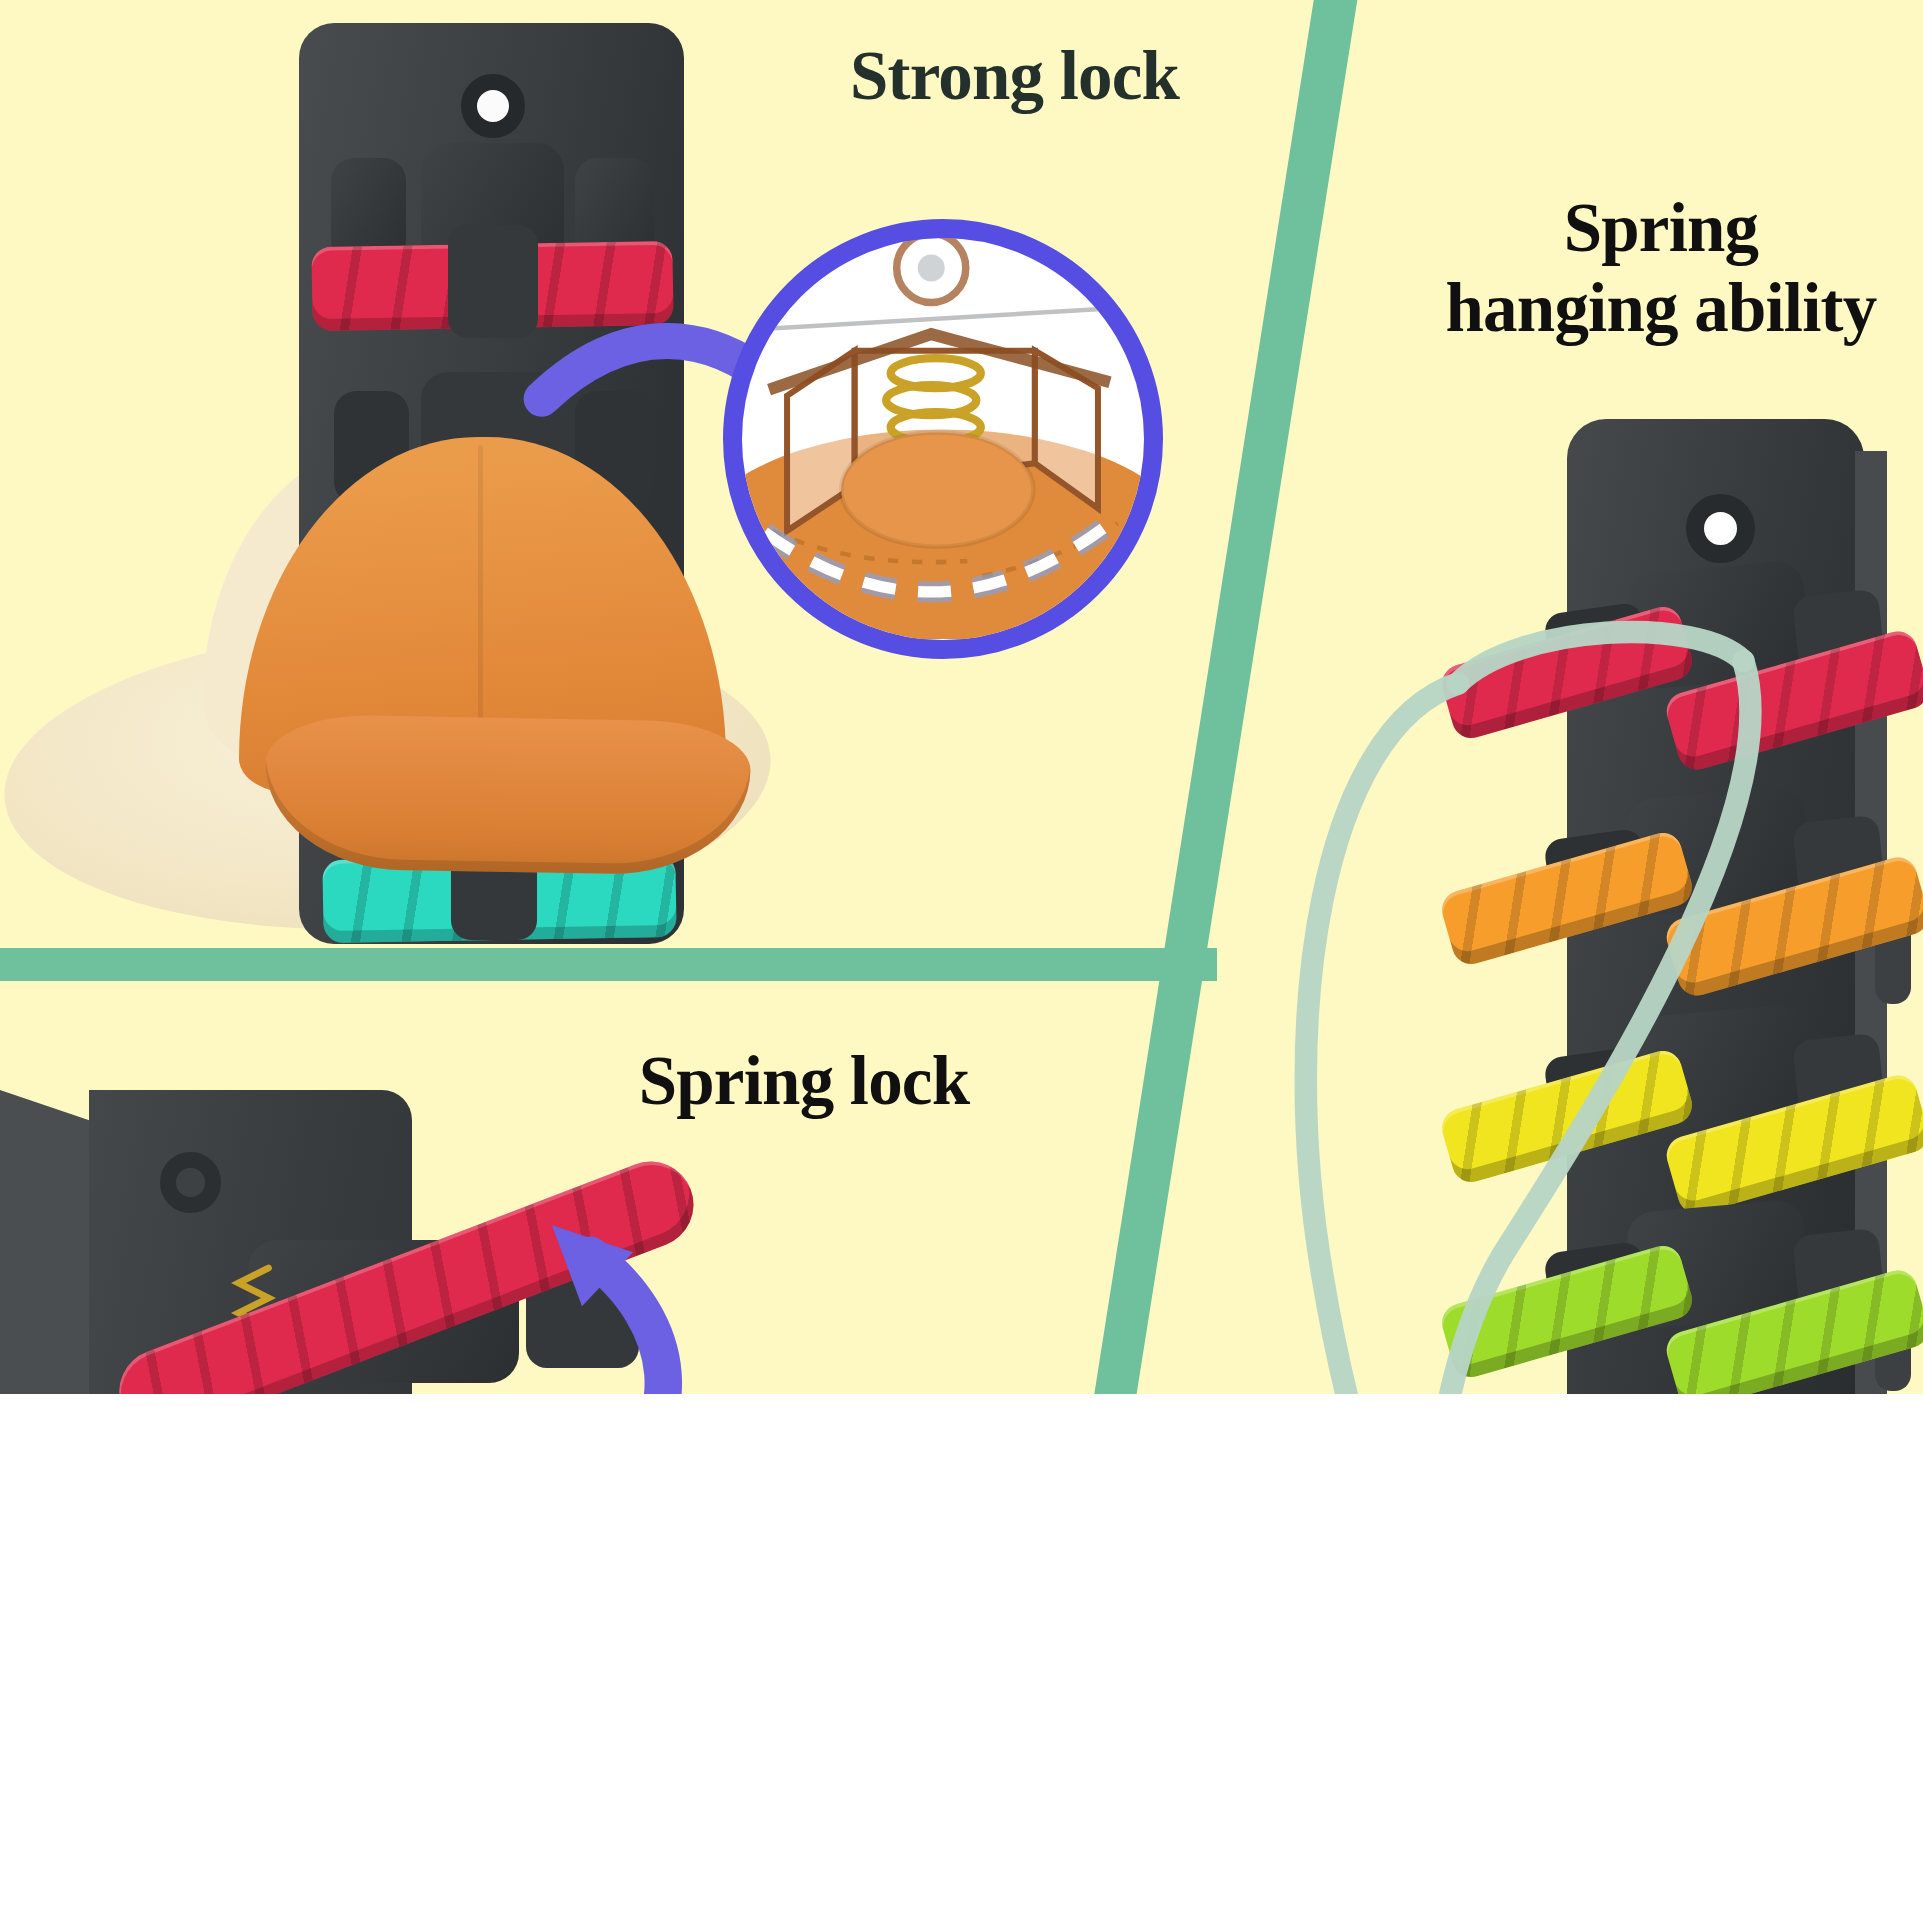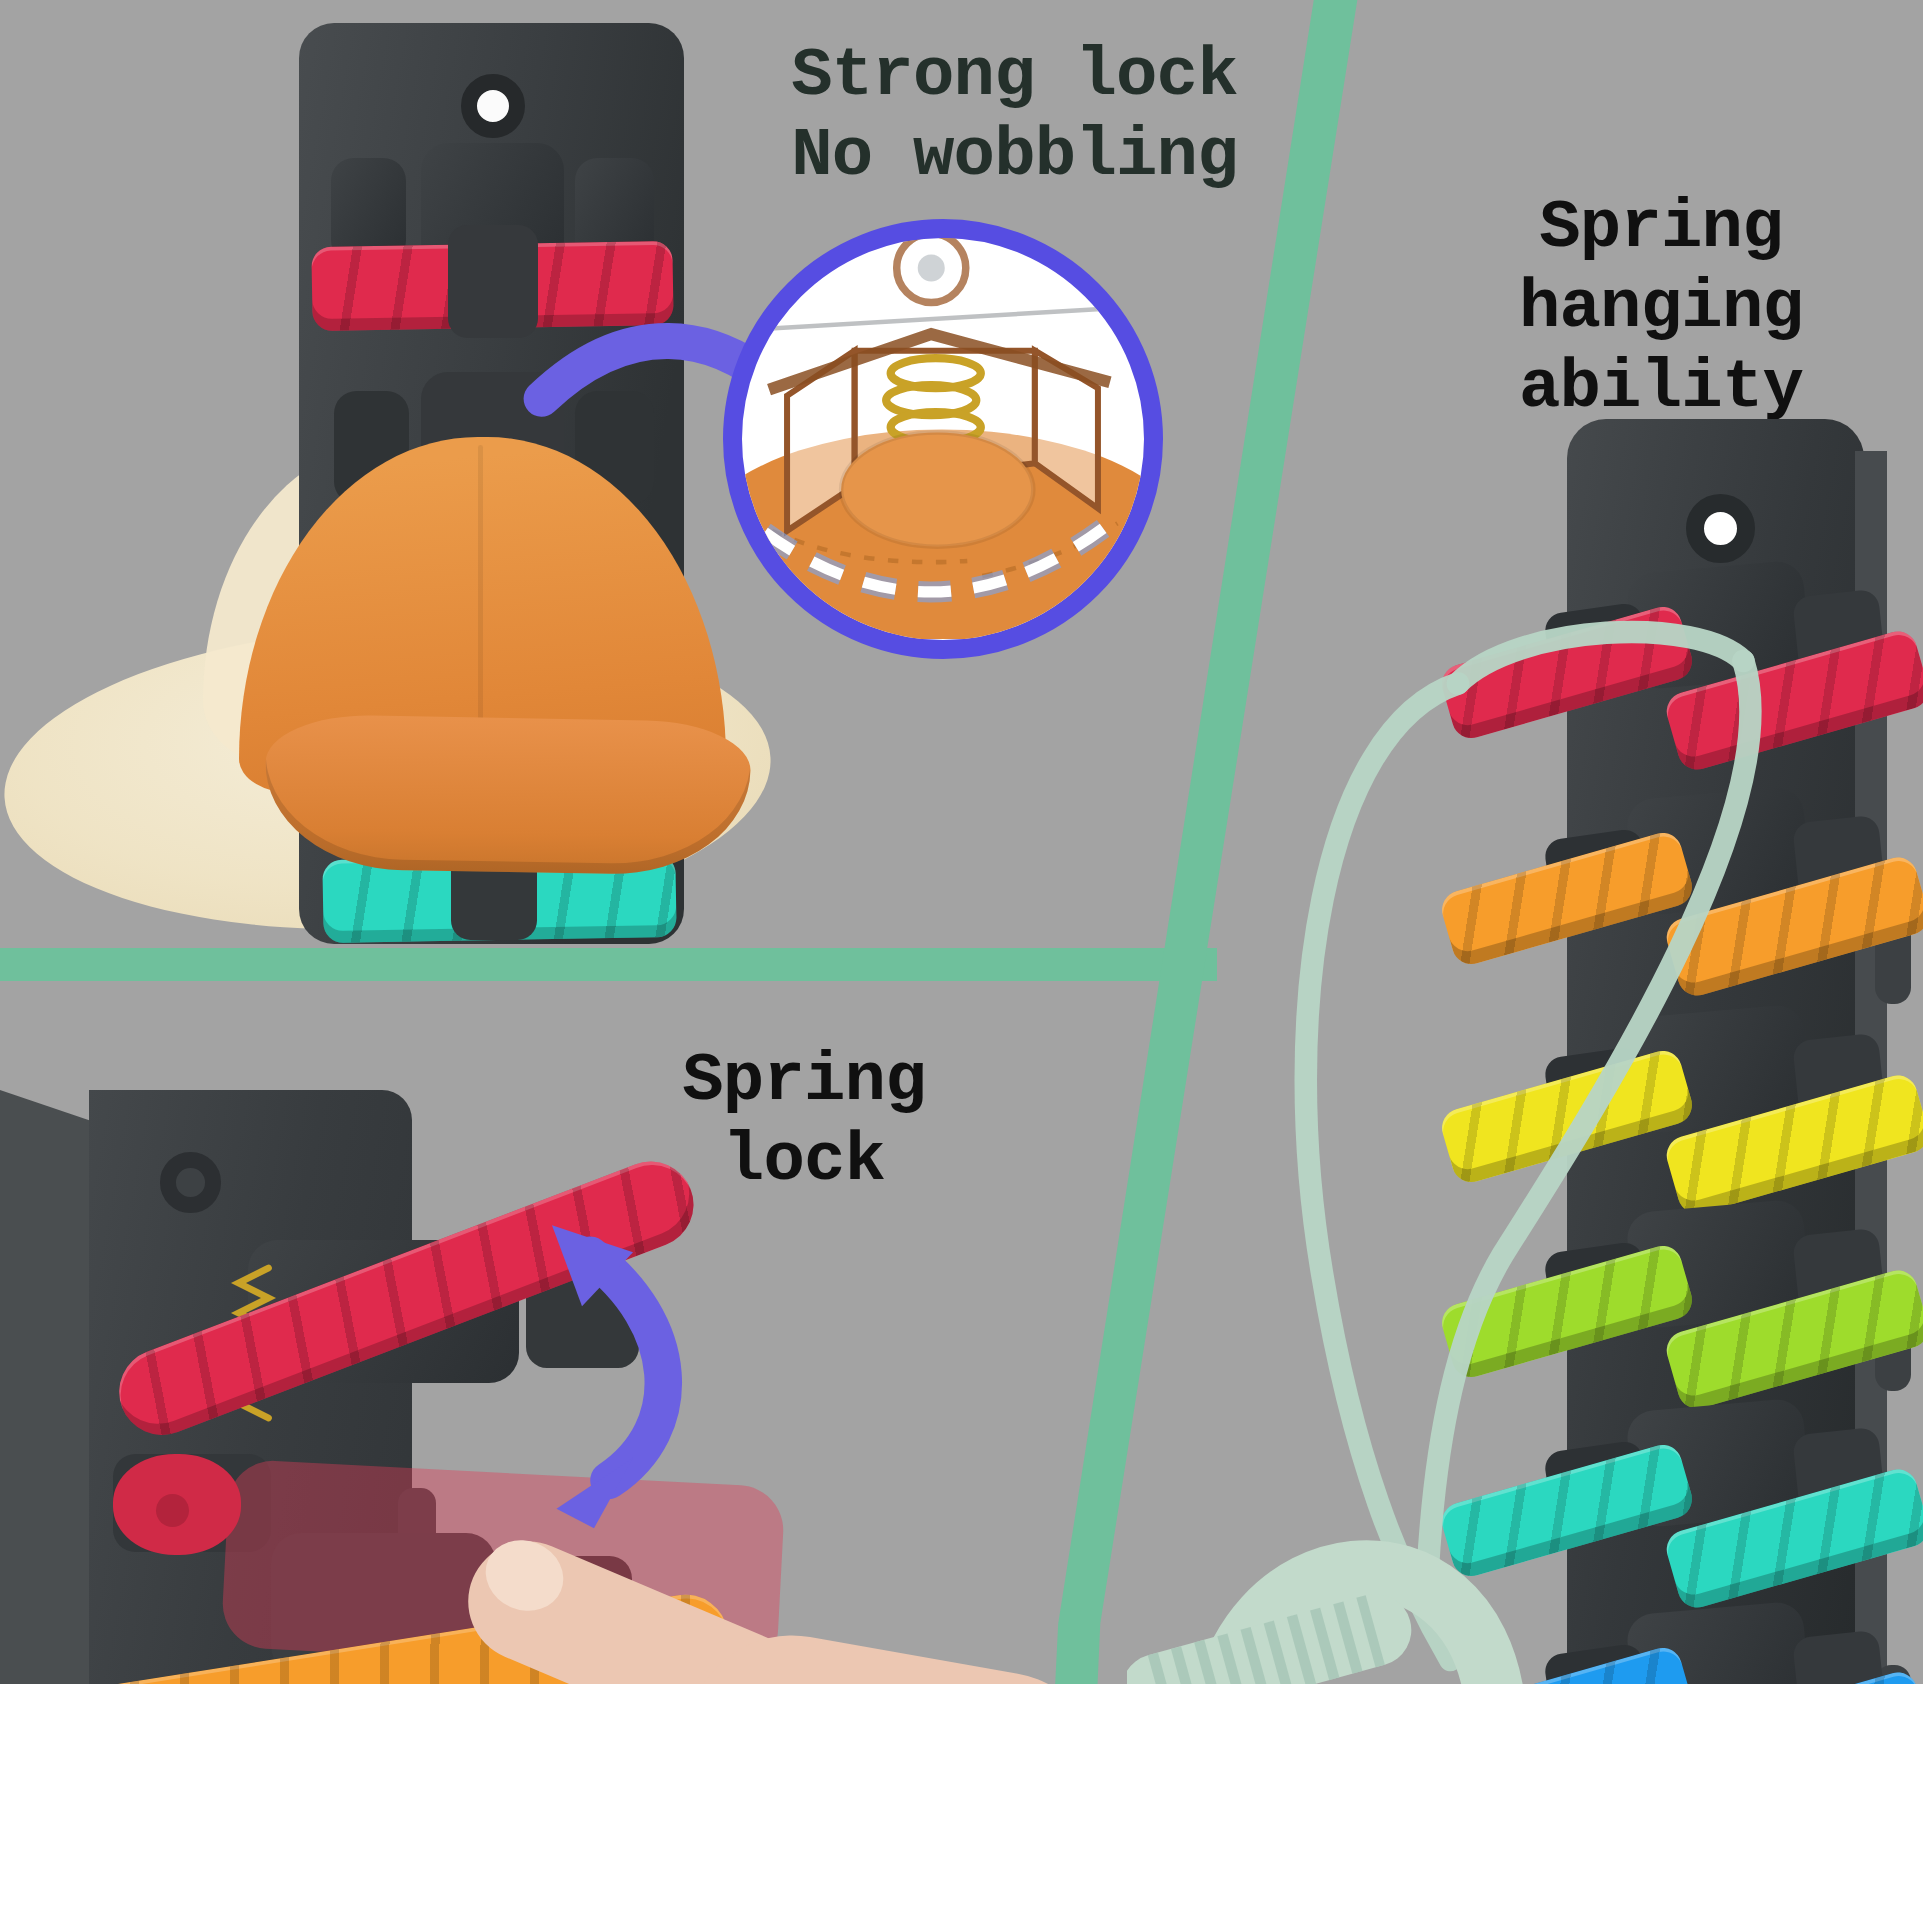--- a/index.html
+++ b/index.html
@@ -1,17 +1,17 @@
 <!DOCTYPE html>
 <html style="font-size:12px"><head>
 <meta charset="utf-8">
 <style>
   html,body{margin:0;padding:0;background:#fff;}
-  .stage{position:relative;width:1924px;height:1684px;background:#a3a3a3;overflow:hidden;
-         font-family:Liberation Mono, monospace;}
+  .stage{position:relative;width:1924px;height:1394px;background:#fef9c3;overflow:hidden;
+         font-family:Liberation Serif, serif;}
   .abs{position:absolute;}
   
   .callout{position:absolute;text-align:center;font-weight:bold;line-height:1.16;
            letter-spacing:-0.8px;font-size:69px;}
   
   .divider-h{position:absolute;left:0;top:948px;width:1217px;height:33px;z-index:60;}
   .divider-svg{position:absolute;left:0;top:0;width:1924px;height:1924px;z-index:60;pointer-events:none;}
   
   .knob{position:absolute;border-radius:22.5px;background:linear-gradient(120deg,#3f4346,#2b2f32);}
   .ribs{position:relative;overflow:hidden;}
@@ -150,21 +150,20 @@
           <ellipse cx="252" cy="288" rx="58" ry="19" fill="none" stroke-width="11" stroke="#c9a227"></ellipse>
         </g>
         <ellipse cx="260" cy="335" rx="128" ry="76" fill="#e6954a" stroke="rgba(0,0,0,0.08)" stroke-width="6"></ellipse>
         <path d="M 30,392 Q 264,560 500,372" fill="none" stroke-width="28" stroke-dasharray="44 30" opacity="0.55" stroke="#6fa8ff"></path>
         <path d="M 30,392 Q 264,560 500,372" fill="none" stroke-width="15" stroke-dasharray="44 30" stroke="#ffffff"></path>
       </svg>
     </div>
 
     <div class="callout" style="left: 755px; top: 36px; width: 519px; color: rgb(36, 48, 43);">
       <span>Strong lock</span><br>
-      <span>No wobbling</span>
     </div>
   </section>
 
   <section>
     <div class="abs bl-rack-side"></div>
     <div class="abs bl-rack-face"></div>
     <div class="bl-tab" style="left:398px;top:1488px;"></div>
     <div class="bl-tab" style="left:398px;top:1826px;"></div>
     <div class="abs bl-hole"></div>
 

